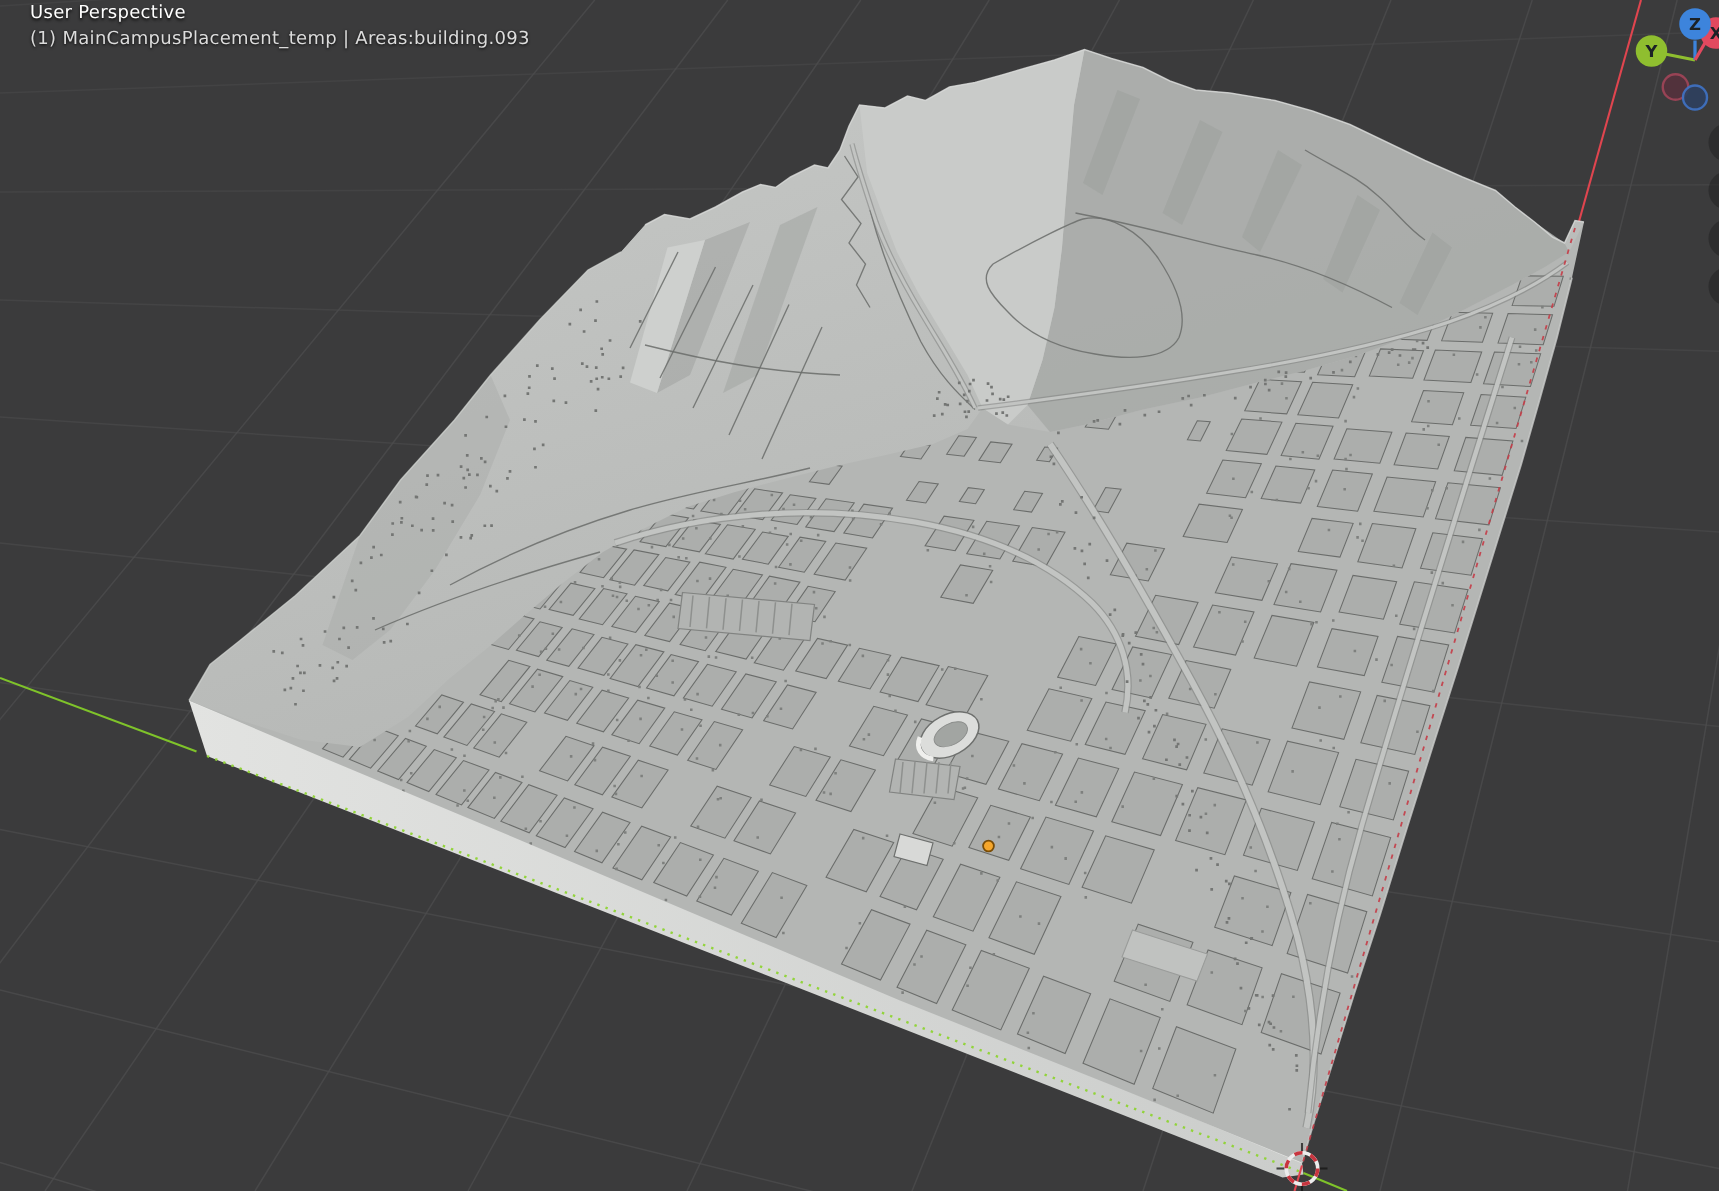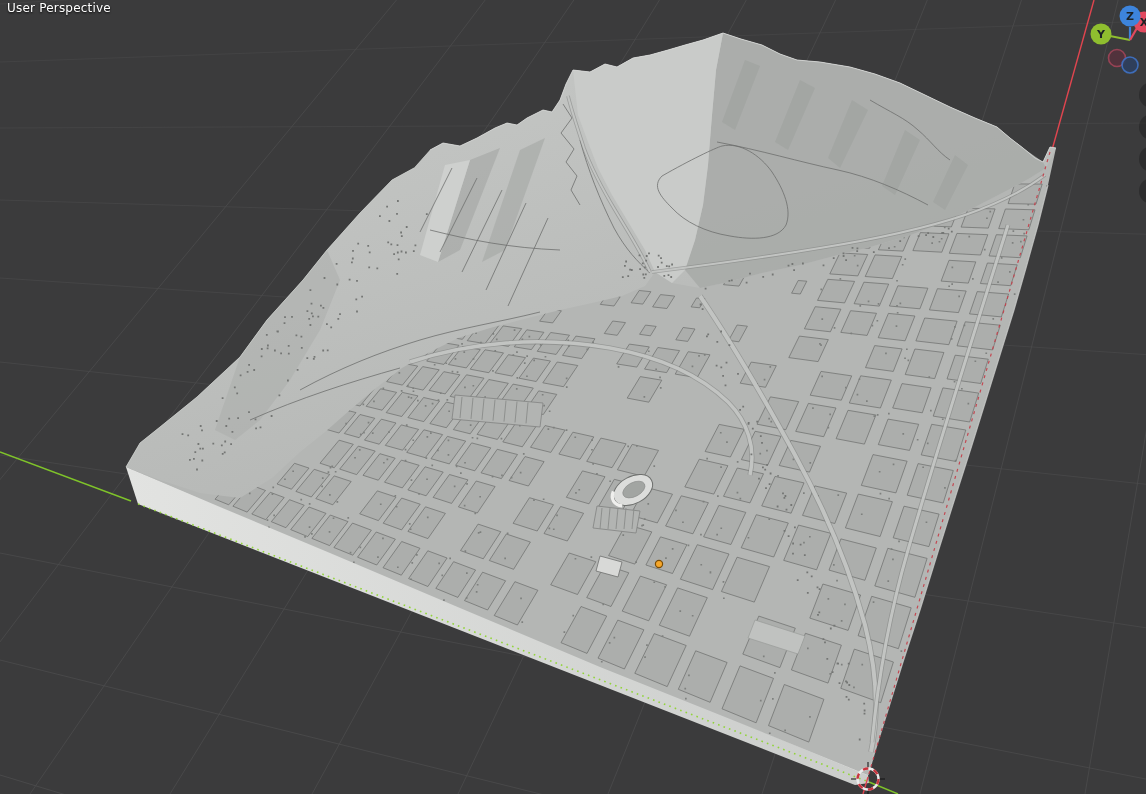--- a/index.html
+++ b/index.html
@@ -1,19 +1,19 @@
 <!DOCTYPE html>
 <html><head>
 <meta charset="utf-8">
 <style>
   html,body{margin:0;padding:0;background:#222;}
   #stage{position:relative;width:1146px;height:794px;overflow:hidden;
          font-family:"DejaVu Sans","Liberation Sans",sans-serif;}
   #scene{position:absolute;left:0;top:0;}
-  .hud{position:absolute;left:7px;font-size:12px;line-height:14px;
+  .hud{position:absolute;left:20px;font-size:12px;line-height:14px;
        text-shadow:0 1px 2px rgba(0,0,0,.85);letter-spacing:.2px;white-space:pre;}
   #hud1{top:1px;}
   #hud2{top:18px;}
 </style>
 </head>
 <body>
 
 <div id="stage" style="background: rgb(59, 59, 60);">
   <svg id="scene" width="1146" height="794" viewBox="0 0 1146 794">
     <defs>
@@ -162,13 +162,14 @@
         </g>
       </g>
     <g id="navBtnLayer">
         <circle cx="1152" cy="95" r="13" fill="#232323" opacity="0.55"></circle>
         <circle cx="1152" cy="127" r="13" fill="#232323" opacity="0.55"></circle>
         <circle cx="1152" cy="159" r="13" fill="#232323" opacity="0.55"></circle>
         <circle cx="1152" cy="191" r="13" fill="#232323" opacity="0.55"></circle>
       </g>
   </svg>
   <div class="hud" id="hud1" style="color: rgb(255, 255, 255);">User Perspective</div>
+  <div class="hud" id="hud2" style="color: rgb(220, 220, 220);">(1) MainCampusPlacement_temp | Areas:building.093</div>
 </div>
 
 </body></html>

